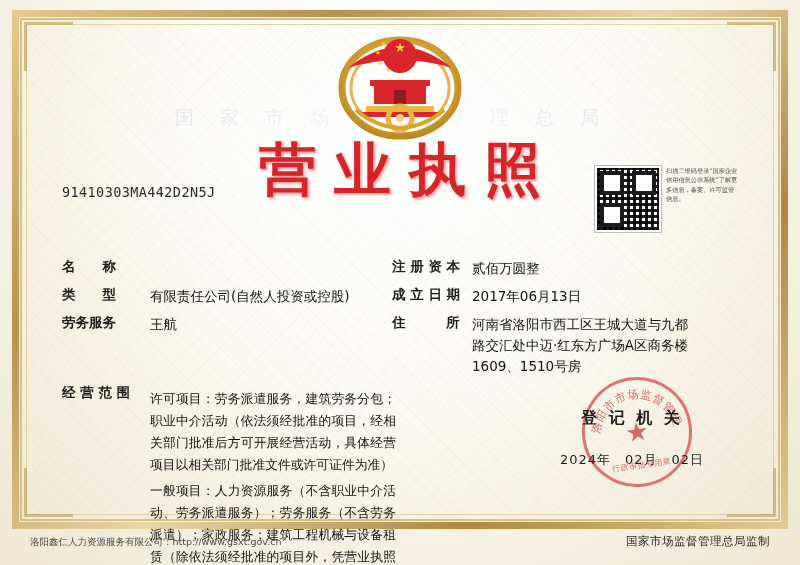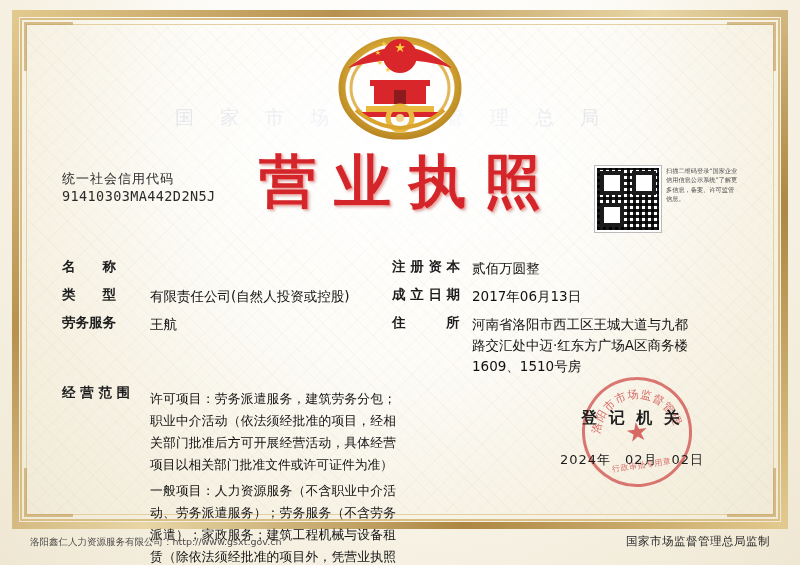--- a/index.html
+++ b/index.html
@@ -89,21 +89,21 @@
     left: 50%;
     top: 22px;
     transform: translateX(-50%);
     width: 132px;
     height: 118px;
   }
 
   
   .title {
     position: absolute;
-    top: 144px;
+    top: 132px;
     left: 0; right: 0;
     text-align: center;
     font-size: 57px;
     font-weight: bold;
     letter-spacing: 18px;
     text-indent: 18px;
     color: #d4262a;
     text-shadow: 1px 1px 0 #f2a6a0, 2px 2px 3px rgba(150,20,20,.35);
     font-family: "DejaVu Sans", "Liberation Sans", sans-serif;
   }
@@ -114,21 +114,21 @@
     left: 62px;
     top: 170px;
     color: #2a2a2a;
   }
   .code-label {
     font-size: 13px;
     letter-spacing: 1px;
   }
   .code-value {
     font-size: 13.5px;
-    margin-top: 0;
+    margin-top: 14px;
     letter-spacing: .4px;
     font-family: "DejaVu Sans Mono", monospace;
   }
 
   
   .qr-wrap {
     position: absolute;
     right: 60px;
     top: 166px;
     display: flex;
@@ -347,21 +347,20 @@
       <circle cx="66" cy="96" r="12" fill="none" stroke="#e8b83f" stroke-width="5"></circle>
       <circle cx="66" cy="96" r="4" fill="#f2d488"></circle>
 
       <path d="M22 88 Q40 104 66 106 Q92 104 110 88" fill="none" stroke="#d9a52f" stroke-width="4"></path>
     </svg>
   </div>
 
   <div class="title">营业执照</div>
 
   <div class="code-block">
-    <div class="code-label">统一社会信用代码</div>
     <div class="code-value">91410303MA442D2N5J</div>
   </div>
 
   <div class="qr-wrap">
     <div class="qr">
         <span class="qr-eye3"></span>
       </div>
     <div class="qr-note">扫描二维码登录“国家企业信用信息公示系统”了解更多信息，备案、许可监管信息。</div>
   </div>
 

